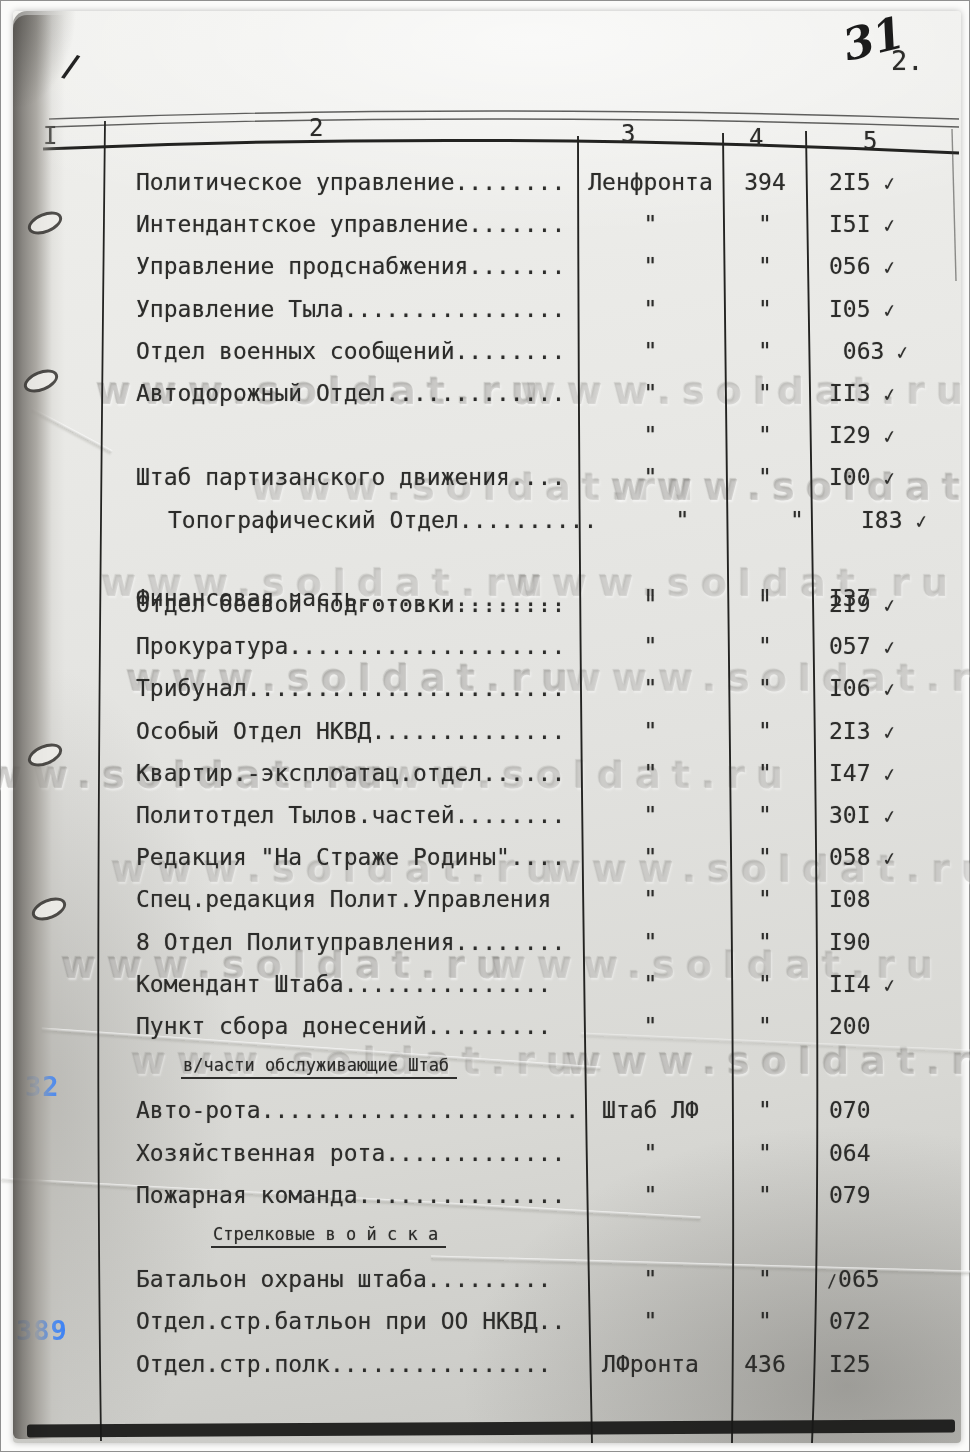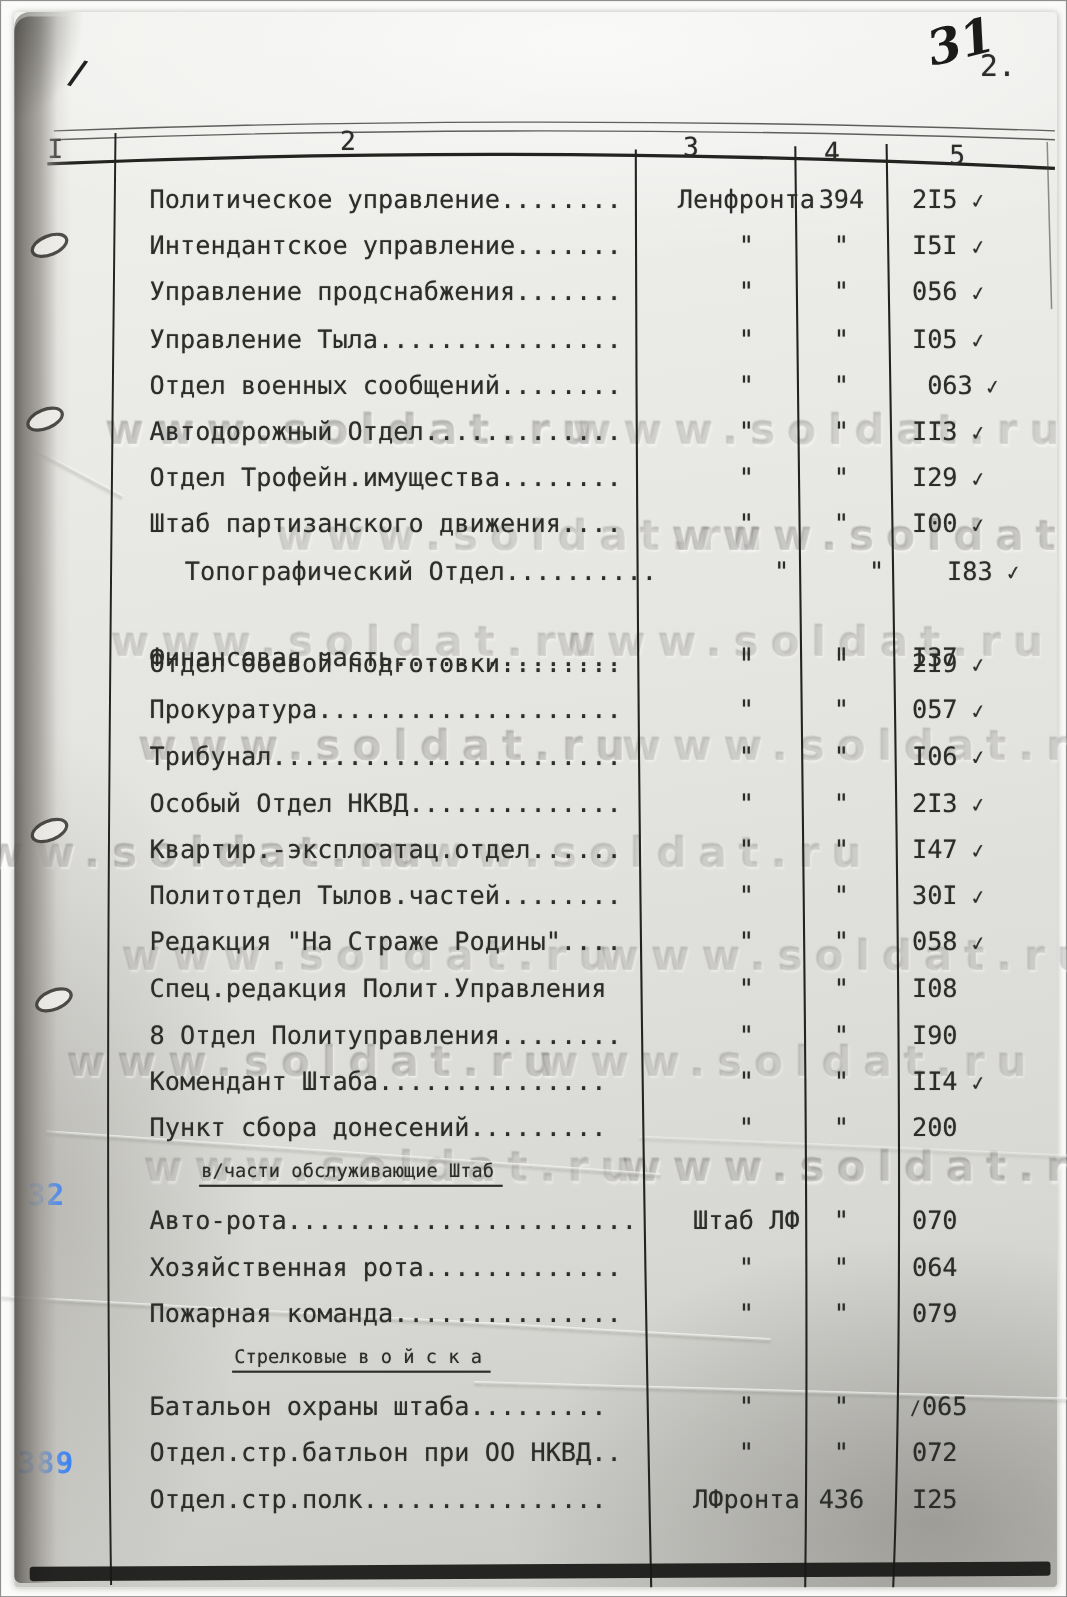--- a/index.html
+++ b/index.html
@@ -28,21 +28,21 @@
   .wm{position:absolute;font-family:"DejaVu Sans",sans-serif;font-weight:bold;font-size:38px;letter-spacing:11px;
     color:rgba(100,98,93,0.26);text-shadow:1px 2px 2px rgba(255,255,255,0.55),-1px -1px 1px rgba(75,73,69,0.22);
     white-space:nowrap;}
   
   .typed{color:#2c2c2a;text-shadow:0 0 1px rgba(45,45,43,0.45);}
   
   .hnum{position:absolute;font-size:24px;}
   
   .trow{position:absolute;left:0;width:966px;height:42px;font-size:23px;}
   .c2wrap{position:absolute;left:135px;top:0;white-space:pre;}
-  .c3{position:absolute;left:577px;width:145px;top:0;text-align:center;padding-left:28px;}
+  .c3{position:absolute;left:577px;width:145px;top:0;text-align:center;}
   .c4{position:absolute;left:724px;width:80px;top:0;text-align:center;}
   .c5wrap{position:absolute;left:828px;top:0;white-space:pre;}
   .check{display:inline-block;margin-left:11px;font-size:18px;transform:rotate(-8deg);
     font-family:"DejaVu Sans",sans-serif;color:#30302e;}
   .premark{display:inline-block;margin-right:3px;font-size:18px;transform:rotate(6deg);
     font-family:"DejaVu Sans",sans-serif;color:#30302e;}
   .heading{position:absolute;font-size:17px;white-space:pre;border-bottom:2px solid #2e2e2c;
     padding:0 8px 2px 2px;}
   
   #hand-31{position:absolute;left:842px;top:12px;font-family:"DejaVu Serif",serif;font-style:italic;font-weight:bold;
@@ -132,21 +132,20 @@
         <span class="c4">"</span>
         <span class="c5wrap"><span class="val"> 063</span><span class="check">✓</span></span>
       </div>
       <div class="trow typed" style="top: 379px;">
         <span class="c2wrap"><span class="lbl">Автодорожный Отдел</span><span class="dots">.............</span></span>
         <span class="c3">"</span>
         <span class="c4">"</span>
         <span class="c5wrap"><span class="val">II3</span><span class="check">✓</span></span>
       </div>
       <div class="trow typed" style="top: 421.2px;">
-        <span class="c2wrap"><span class="lbl">Отдел Трофейн.имущества</span><span class="dots">........</span></span>
         <span class="c3">"</span>
         <span class="c4">"</span>
         <span class="c5wrap"><span class="val">I29</span><span class="check">✓</span></span>
       </div>
       <div class="trow typed" style="top: 463.4px;">
         <span class="c2wrap"><span class="lbl">Штаб партизанского движения</span><span class="dots">....</span></span>
         <span class="c3">"</span>
         <span class="c4">"</span>
         <span class="c5wrap"><span class="val">I00</span><span class="check">✓</span></span>
       </div>

